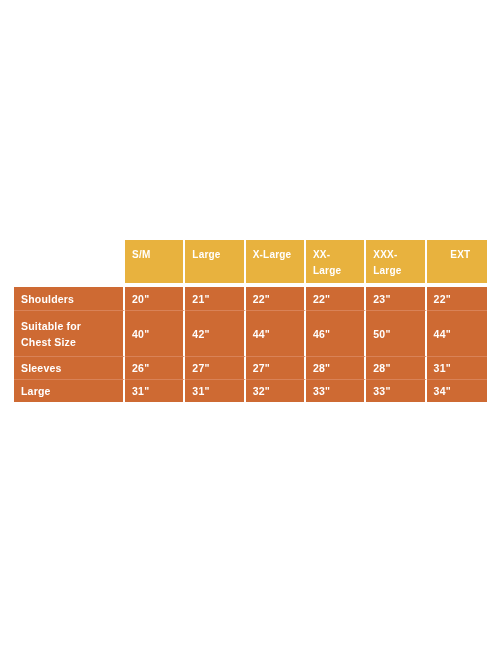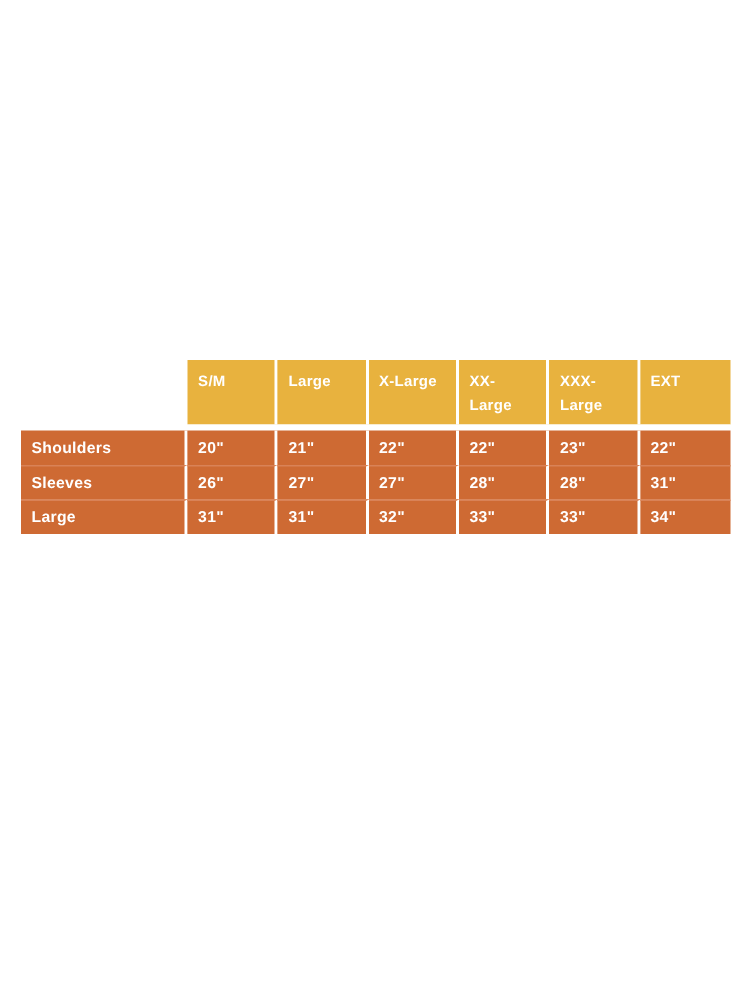--- a/index.html
+++ b/index.html
@@ -57,20 +57,21 @@
     letter-spacing: 0.2px;
     text-align: left;
     vertical-align: top;
     padding: 7px 0 0 7px;
     line-height: 16px;
     border-right: 2px solid #ffffff;
     box-sizing: border-box;
   }
   th.size-head:last-child {
     border-right: 0;
+    text-align: center;
   }
 
   
   tr.spacer-row td {
     height: 4px;
     background: #ffffff;
     padding: 0;
     border: 0;
   }
 
@@ -178,20 +179,32 @@
             <span class="lbl-line">Shoulders</span>
           </td>
           <td class="value">20"</td>
           <td class="value">21"</td>
           <td class="value">22"</td>
           <td class="value">22"</td>
           <td class="value">23"</td>
           <td class="value">22"</td>
         </tr>
 
+        <tr class="r-tall">
+          <td class="row-label">
+            <span class="lbl-line">Suitable for</span>
+            <span class="lbl-line">Chest Size</span>
+          </td>
+          <td class="value">40"</td>
+          <td class="value">42"</td>
+          <td class="value">44"</td>
+          <td class="value">46"</td>
+          <td class="value">50"</td>
+          <td class="value">44"</td>
+        </tr>
 
         <tr class="r-std">
           <td class="row-label">
             <span class="lbl-line">Sleeves</span>
           </td>
           <td class="value">26"</td>
           <td class="value">27"</td>
           <td class="value">27"</td>
           <td class="value">28"</td>
           <td class="value">28"</td>

